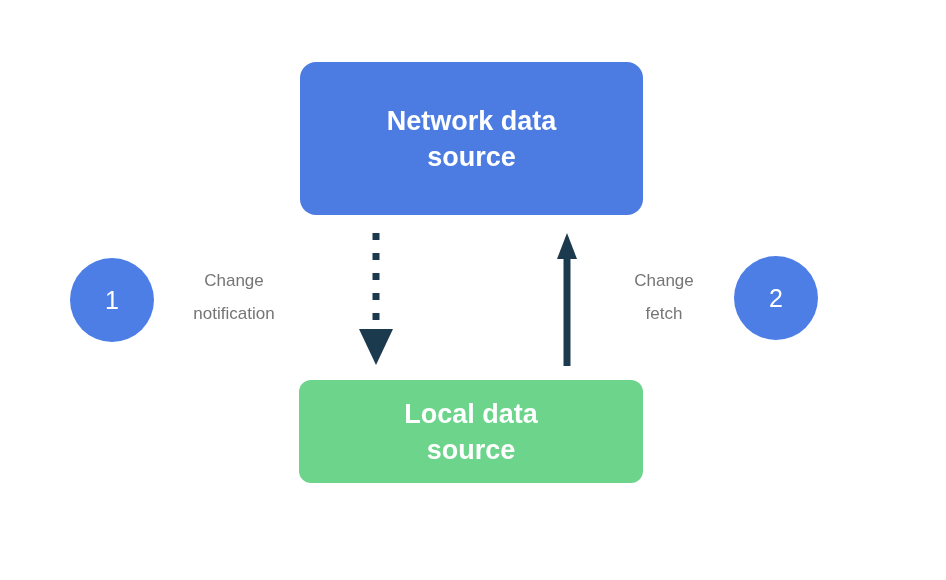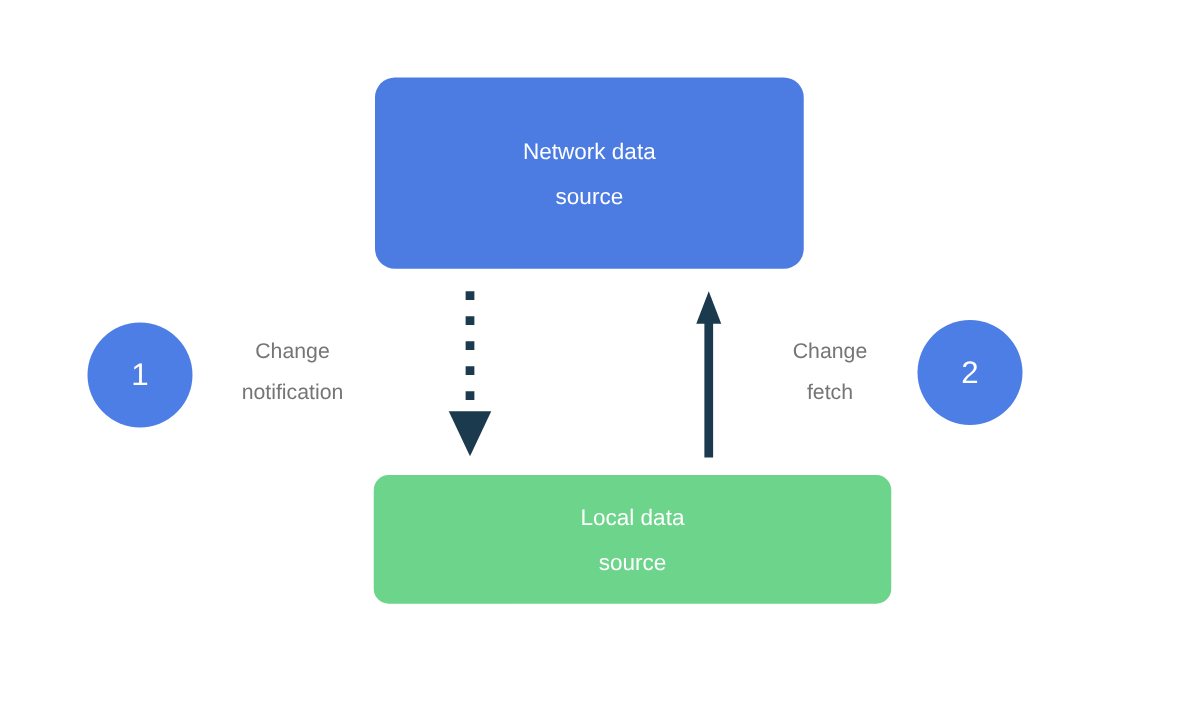--- a/index.html
+++ b/index.html
@@ -15,34 +15,34 @@
     font-family: "Liberation Sans", "DejaVu Sans", sans-serif;
     overflow: hidden;
   }
   .node {
     position: absolute;
     display: flex;
     align-items: center;
     justify-content: center;
     text-align: center;
     color: #ffffff;
-    font-size: 18px;
+    font-size: 27px;
     line-height: 36px;
     white-space: pre-line;
-    font-weight: 400;
+    font-weight: 700;
   }
   .node-network {
     left: 300px; top: 62px;
     width: 343px; height: 153px;
     background: var(--node-blue, #4C7CE2);
     border-radius: 16px;
   }
   .node-local {
     left: 299px; top: 380px;
-    width: 414px; height: 103px;
+    width: 344px; height: 103px;
     background: var(--node-green, #6CD48B);
     border-radius: 12px;
   }
   .badge {
     position: absolute;
     width: 84px; height: 84px;
     border-radius: 50%;
     background: var(--badge-blue, #4C7EE6);
     color: #ffffff;
     font-size: 25px;

